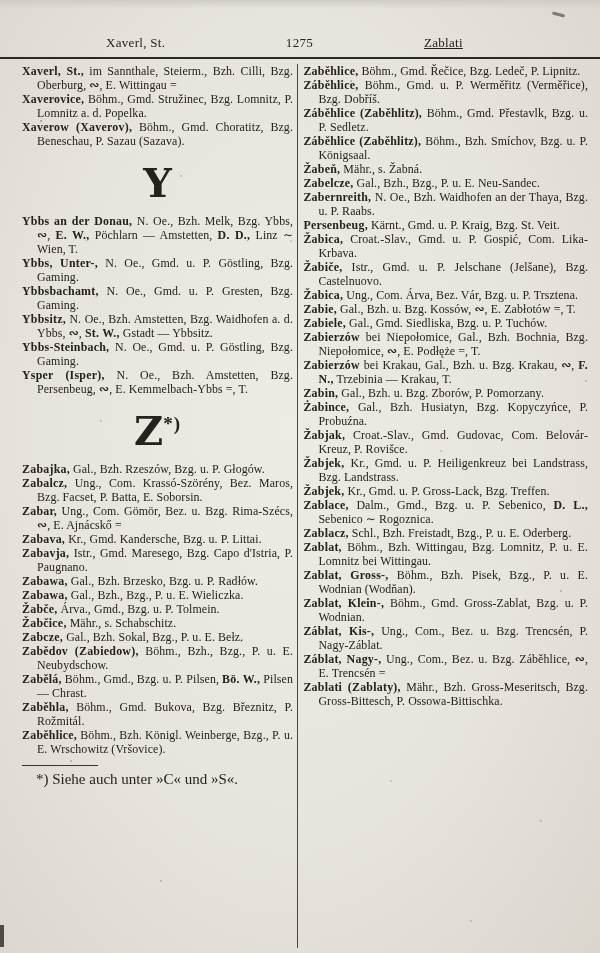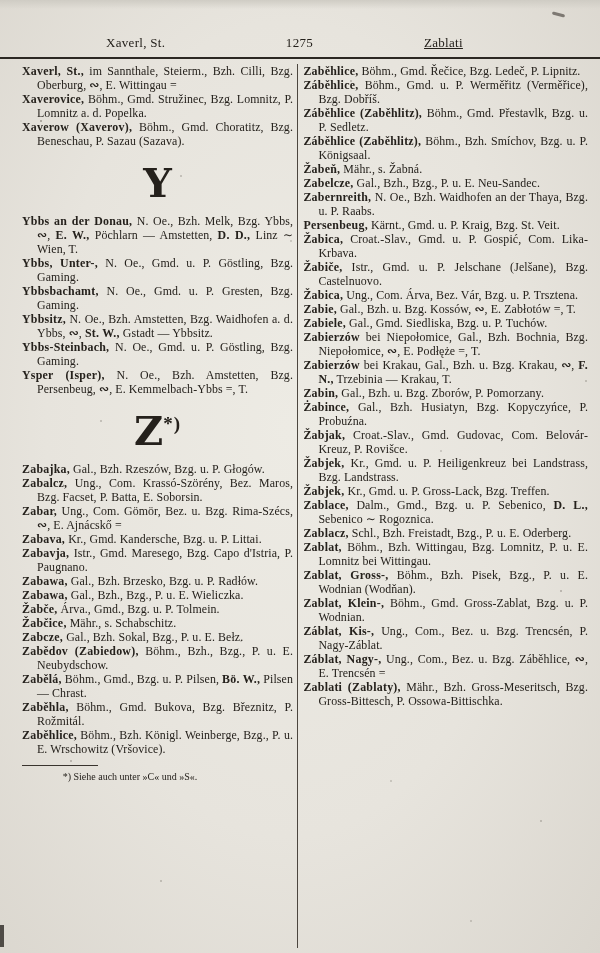--- a/index.html
+++ b/index.html
@@ -46,21 +46,21 @@
     font-size:11.9px;line-height:14px;letter-spacing:.1px;}
   .bold{font-weight:bold;letter-spacing:.25px;}
   .ital{}
   .horn{font-family:"DejaVu Sans",sans-serif;font-weight:bold;font-size:12px;line-height:1;}
 
   .section-heading{text-align:center;margin:15px 0 11px;line-height:1;text-indent:0;}
   .big-letter{font-size:40px;font-weight:bold;font-family:"DejaVu Serif","Liberation Serif",serif;}
   .heading-suffix{font-size:19px;font-weight:bold;vertical-align:15px;letter-spacing:1px;}
 
   .fn-rule{width:76px;height:1.3px;background:#39342e;margin:9px 0 5px 0;}
-  .footnote{margin:0;font-size:10px;text-align:center;padding-right:55px;text-indent:0;}
+  .footnote{margin:0;font-size:15px;text-align:right;padding-right:55px;text-indent:0;}
 </style>
 </head>
 <body>
 
 <div class="page">
   <div class="edge-top"></div>
   <div class="mark-top-right"></div>
   <div class="mark-bottom-left"></div>
 
   <header>

